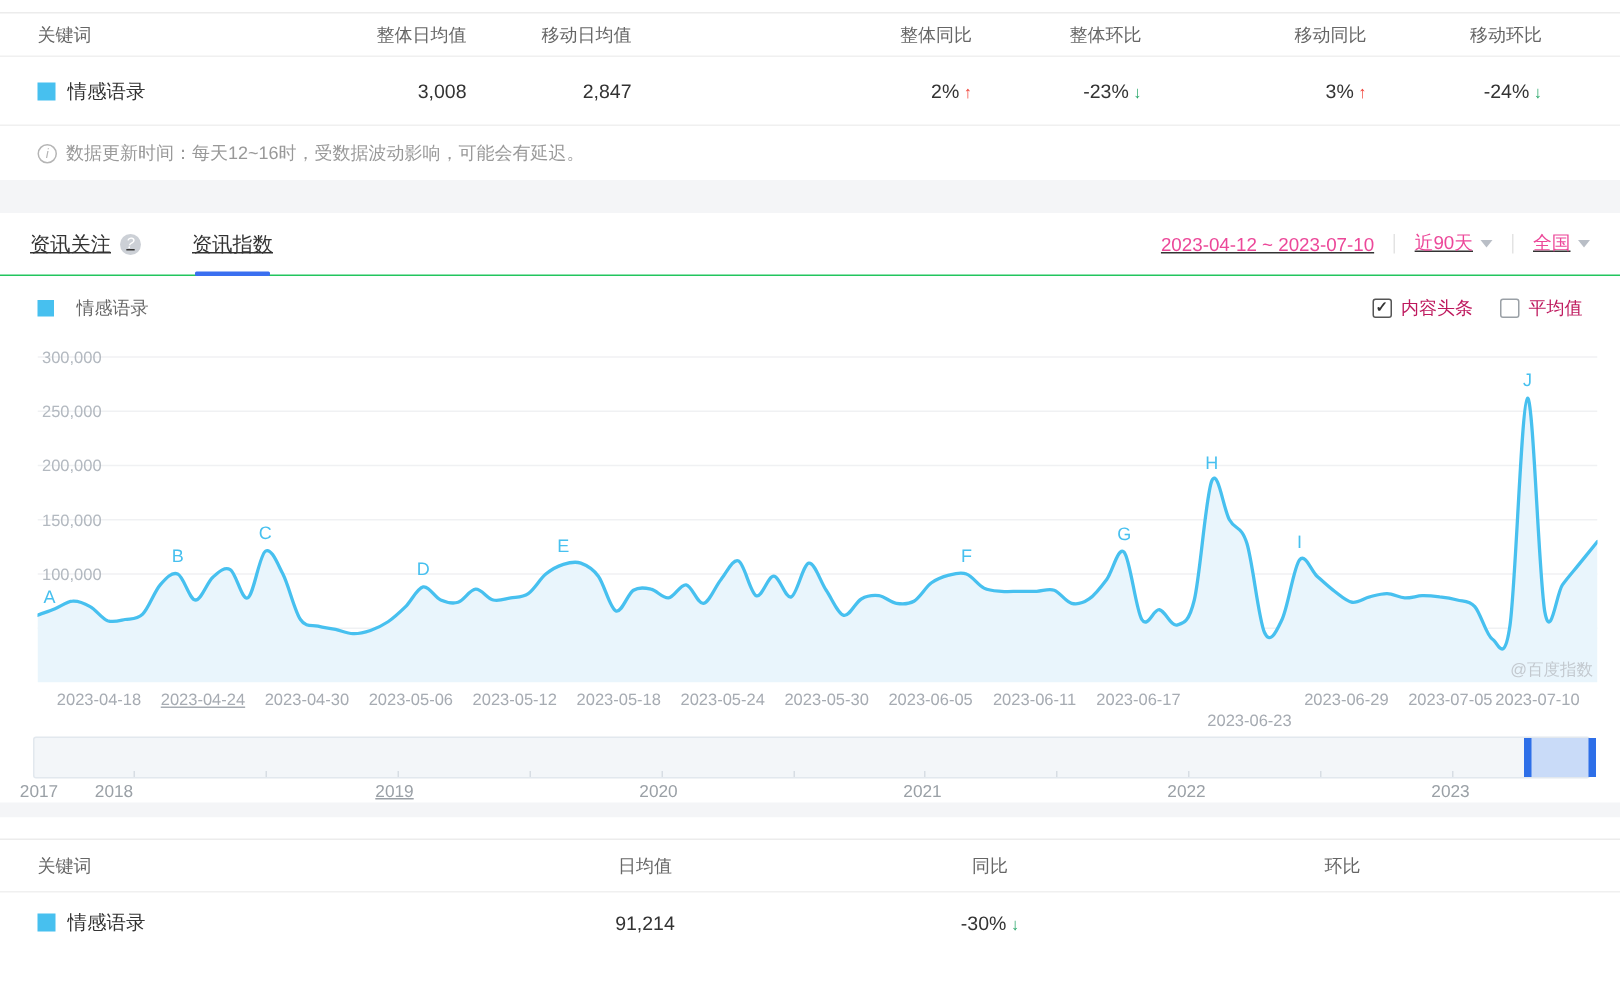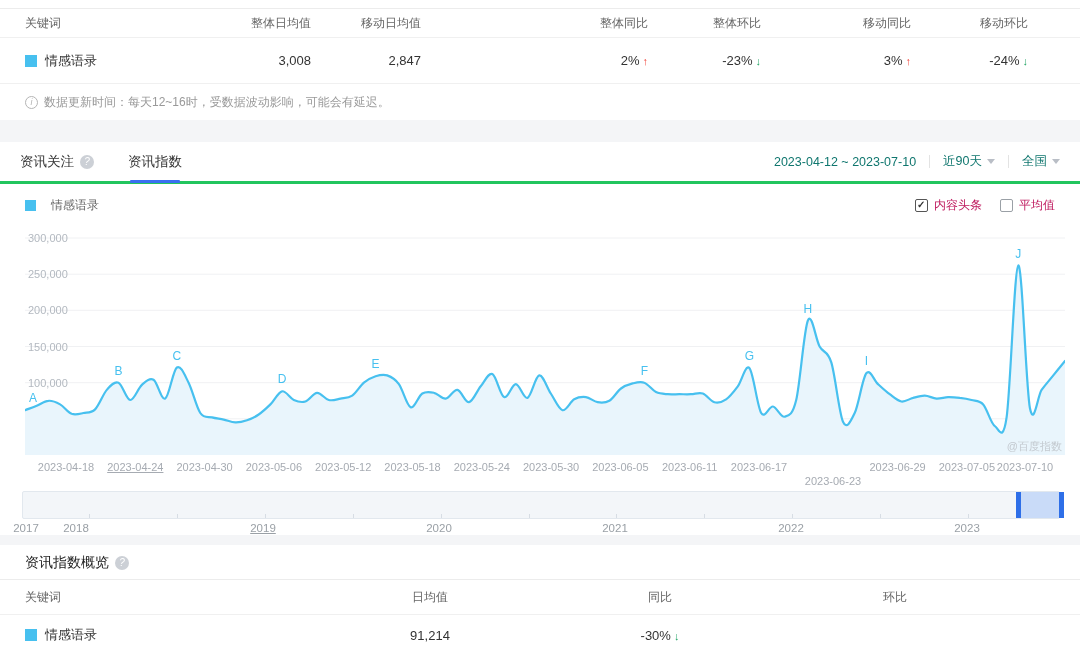--- a/index.html
+++ b/index.html
@@ -19,29 +19,29 @@
   .swatch { width:12px; height:12px; background:#47c0ef; display:inline-block; margin-right:8px; flex:none; }
   .arr { font-style:normal; font-weight:bold; font-size:11px; margin-left:3px; }
   .arr[data-dir="up"]::before { content:"↑"; color:#f0443a; }
   .arr[data-dir="down"]::before { content:"↓"; color:#23a566; }
   .note { height:36px; display:flex; align-items:center; gap:6px; padding-left:25px; color:#999; }
   .info-i { width:13px; height:13px; border:1px solid #b5b5b5; border-radius:50%; color:#b5b5b5;
     font-size:9px; line-height:11px; text-align:center; flex:none; }
   .info-i::before { content:"i"; font-style:italic; }
 
   
-  .tabs-row { height:42px; border-bottom:3px solid #22c55e; display:flex; align-items:center; padding:0 20px; }
+  .tabs-row { height:42px; border-bottom:1px solid #22c55e; display:flex; align-items:center; padding:0 20px;text-decoration:underline; }
   .tab { font-size:13.5px; color:#333; height:42px; display:flex; align-items:center; gap:6px;
     position:relative; margin-right:34px; cursor:pointer; }
   .tab[data-active="true"]::after { content:""; position:absolute; left:2px; right:2px; bottom:0;
     height:3px; background:#3a6ff0; border-radius:1px; }
   .help { width:14px; height:14px; border-radius:50%; background:#ccd0d6; color:#fff; font-size:10px;
     line-height:14px; text-align:center; flex:none; }
   .help::before { content:"?"; }
-  .controls { margin-left:auto; display:flex; align-items:center; gap:13px; color:#0f766e; font-size:12.5px; }
+  .controls { margin-left:auto; display:flex; align-items:center; gap:13px; color:#ec4899; font-size:12.5px; }
   .vd { width:1px; height:13px; background:#e3e3e3; }
   .drop { display:flex; align-items:center; gap:5px; cursor:pointer; }
   .caret { width:0; height:0; border-left:4px solid transparent; border-right:4px solid transparent;
     border-top:5px solid #b9bec6; }
 
   .legend-row { margin-top:12px; height:18px; padding:0 25px 0 25px; display:flex; align-items:center; }
   .legend-label { margin-left:7px; color:#666; }
   .cbx-wrap { margin-left:auto; display:flex; align-items:center; gap:18px; color:#be185d; }
   .cbx { display:flex; align-items:center; gap:6px; cursor:pointer; }
   .cb { width:13px; height:13px; border:1px solid #9aa0a6; border-radius:2px; background:#fff;
@@ -221,24 +221,20 @@
         <span style="left: 593px;">2021</span>
         <span style="left: 769px;">2022</span>
         <span style="left: 945px;">2023</span>
       </div>
   </div>
 </div>
 
 <div class="gap2"></div>
 
 <div class="card card3">
-  <div class="sec-title">
-    <span>资讯指数概览</span>
-    <i class="help"></i>
-  </div>
   <div class="o-grid o-head">
     <span class="c first">关键词</span>
     <span class="c">日均值</span>
     <span class="c">同比</span>
     <span class="c">环比</span>
     <span></span>
   </div>
   <div class="o-grid o-data">
     <span class="c first">
       <i class="swatch"></i>

